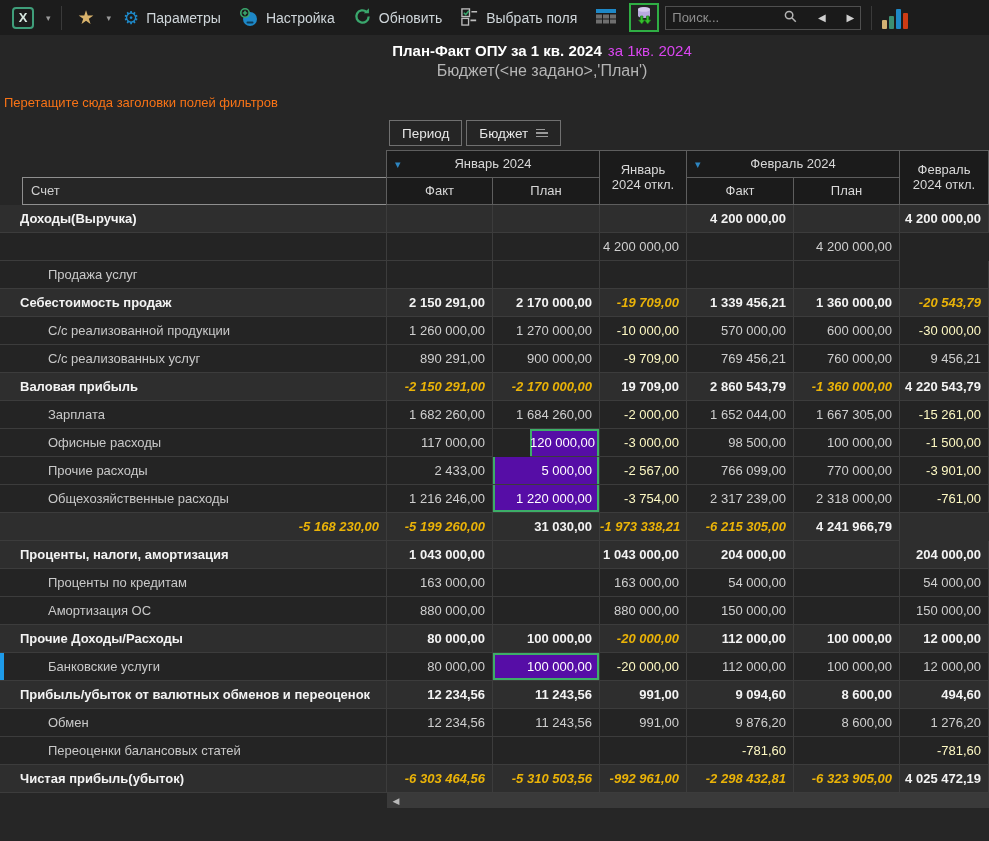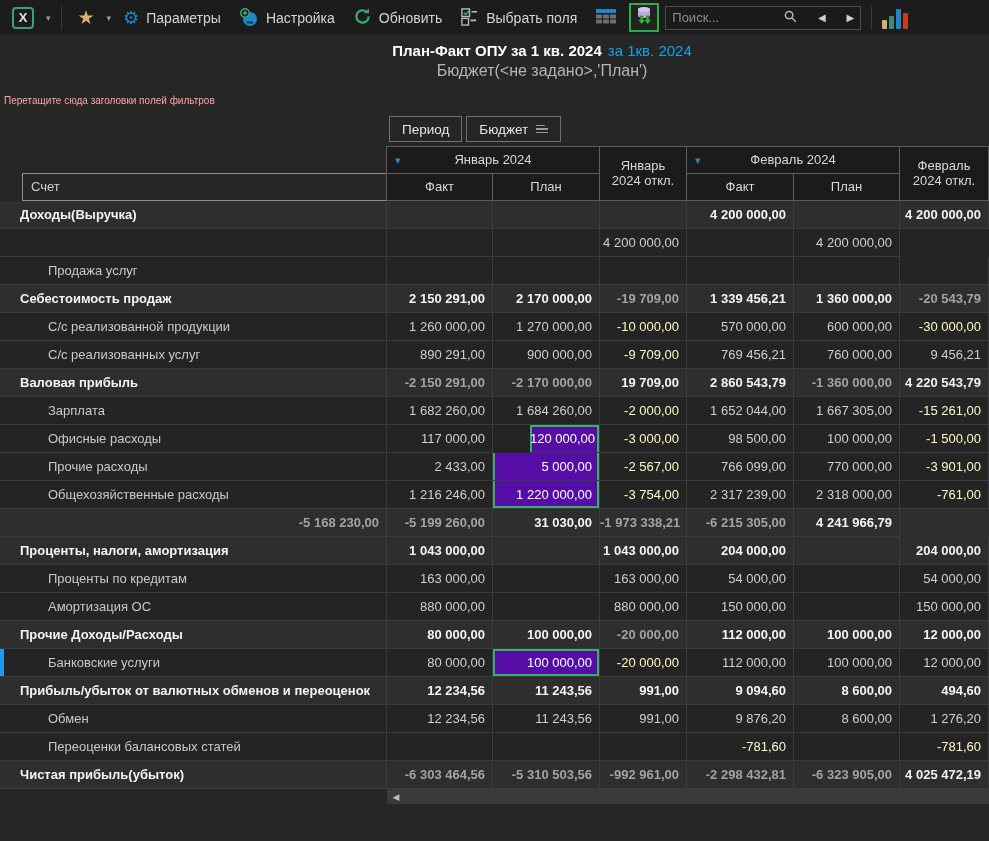--- a/index.html
+++ b/index.html
@@ -26,25 +26,25 @@
     color:#bdbdbd; font-size:13px; font-family:"Liberation Sans", sans-serif; }
   .search-box input::placeholder { color:#8f8f8f; }
   .nav-arrow { color:#cfcfcf; font-size:10px; }
   .chart-icon { display:flex; align-items:flex-end; gap:2px; height:22px; }
   .chart-icon i { display:block; width:5px; border-radius:1px; }
 
   
   .title-block { padding:7px 0 2px 95px; text-align:center; }
   .title-line { font-size:15px; color:#e2e2e2; }
   .title-main { font-weight:bold; color:#ffffff; }
-  .title-suffix { margin-left:6px; color:#0ea5e9;text-align:right; }
+  .title-suffix { margin-left:6px; color:#d946ef;text-align:right; }
   .subtitle { font-size:16px; color:#b5b5b5; margin-top:3px; }
 
   
-  .filter-hint { margin:13px 0 0 4px; font-size:10px; color:#fca5a5; }
+  .filter-hint { margin:13px 0 0 4px; font-size:13px; color:#f97316; }
   .fields-row { margin:10px 0 5px 389px; display:flex; gap:4px; height:26px; }
   .field-btn { border:1px solid #707070; background:#252525; color:#e6e6e6; font-size:13.5px;
     display:flex; align-items:center; padding:0 12px; gap:8px; }
   .sort-icon { display:inline-flex; flex-direction:column; gap:2px; }
   .sort-icon i { display:block; height:1.5px; background:#9a9a9a; }
   .sort-icon i:nth-child(1){ width:9px; } .sort-icon i:nth-child(2){ width:12px; }
   .sort-icon i:nth-child(3){ width:12px; }
 
   
   .gridcols { display:grid; grid-template-columns:387px 106px 107px 87px 107px 106px 89px; }
@@ -67,21 +67,21 @@
   .trow { height:28px; }
   .trow .cell { border-right:1px solid #3c3c3c; border-bottom:1px solid #3c3c3c;
     line-height:27px; font-size:13px; overflow:hidden; white-space:nowrap; }
   .trow .label { padding-left:48px; color:#c9c9c9; }
   .trow .val { text-align:right; padding-right:7px; color:#cfcfcf; }
   .trow.sub { background:#242424; }
   .trow.group { background:#2e2e2e; }
   .trow.group .label { padding-left:20px; font-weight:bold; color:#f3f3f3; }
   .trow.group .val { font-weight:bold; color:#f3f3f3; }
   .trow.sub .neg { color:#fef9c3; }
-  .trow.group .neg { color:#a3a3a3; }
+  .trow.group .neg { color:#eab308;font-style:italic; }
   .trow.selected .label { box-shadow:inset 4px 0 0 #1e9be9; }
 
   .hl { background:#560da6 !important; color:#fff !important; }
   .hl-top { box-shadow:inset 2px 0 0 #3dae68, inset -2px 0 0 #3dae68, inset 0 2px 0 #3dae68;margin-left:37px; }
   .hl-mid { box-shadow:inset 2px 0 0 #3dae68, inset -2px 0 0 #3dae68; }
   .hl-bottom { box-shadow:inset 2px 0 0 #3dae68, inset -2px 0 0 #3dae68, inset 0 -2px 0 #3dae68; }
   .hl-solo { box-shadow:inset 2px 0 0 #3dae68, inset -2px 0 0 #3dae68,
     inset 0 2px 0 #3dae68, inset 0 -2px 0 #3dae68; }
 
   

